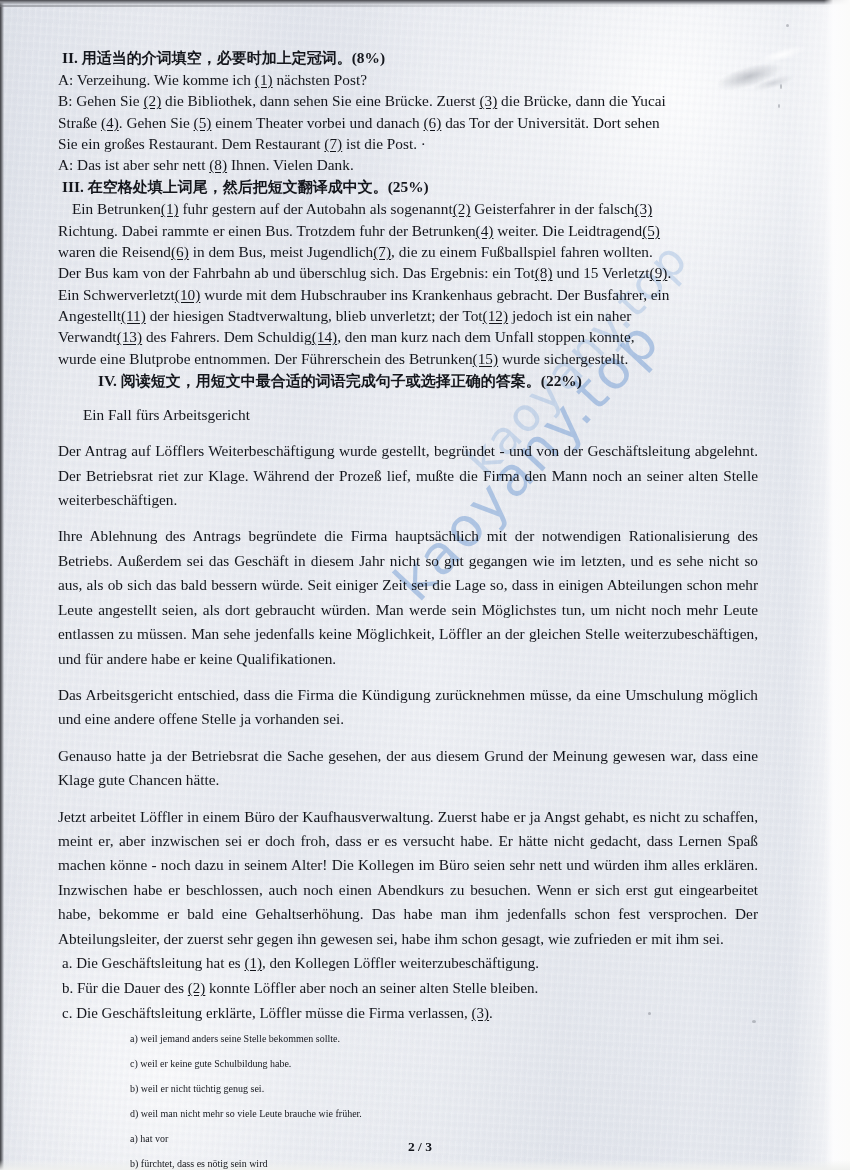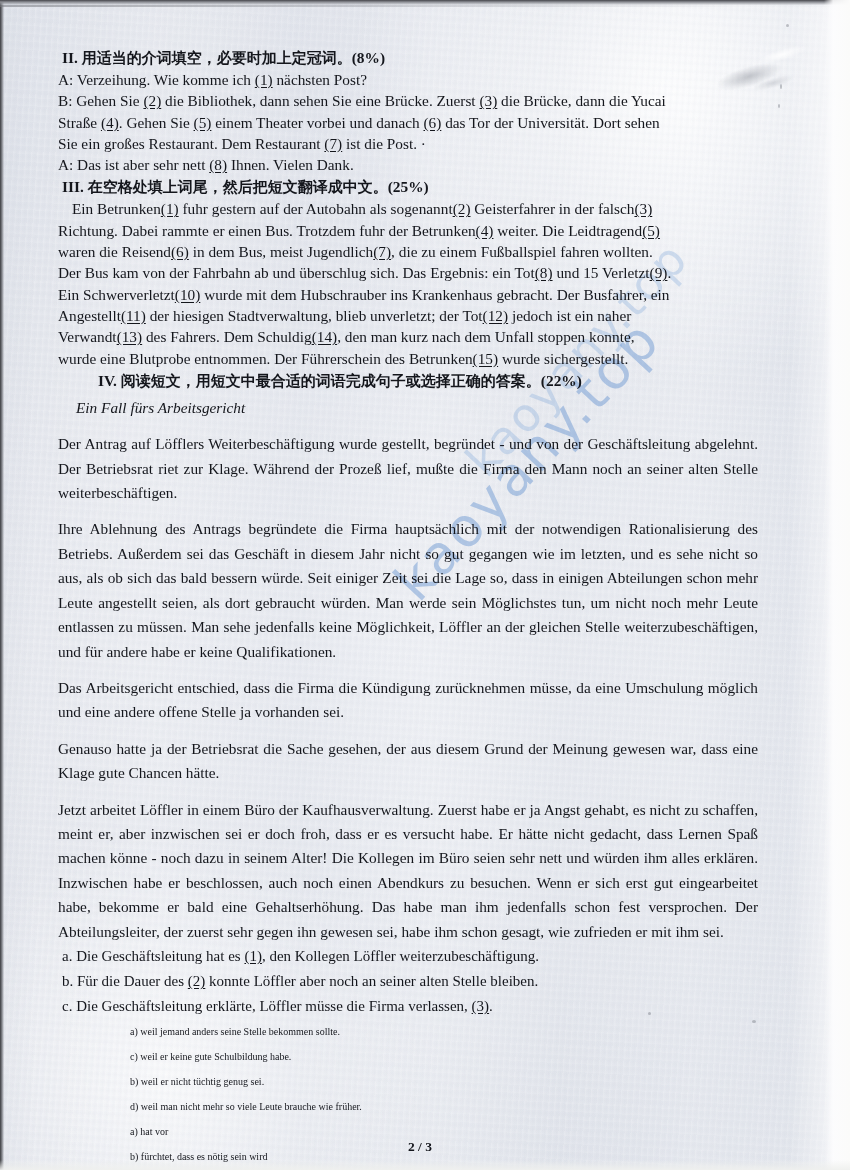--- a/index.html
+++ b/index.html
@@ -134,21 +134,21 @@
     font-weight: bold;
   }
   .para {
     font-size: 15.3px;
     line-height: 24.4px;
     margin: 0;
     text-align: justify;
     text-justify: inter-word;
     text-indent: 0;
   }
-  .para-title { font-size: 15.3px; line-height: 24.4px; margin:4px; padding-left: 14px; font-style: italic; }
+  .para-title { font-size: 15.3px; line-height: 24.4px; margin:11px; padding-left: 14px; }
   .para-body { padding-left: 0; margin-top: 12px; }
   .qitem { font-size: 15px; line-height: 25px; margin:0; padding-left: 4px; }
   .qopt  { font-size: 10px; line-height: 25px; margin:0; padding-left: 72px; }
   .blank { text-decoration: underline; text-underline-offset: 1.5px; }
   .pagenum {
     position: absolute;
     left: 12px; top: 1092px;
     width: 700px;
     text-align: center;
     font-size: 13.5px;

